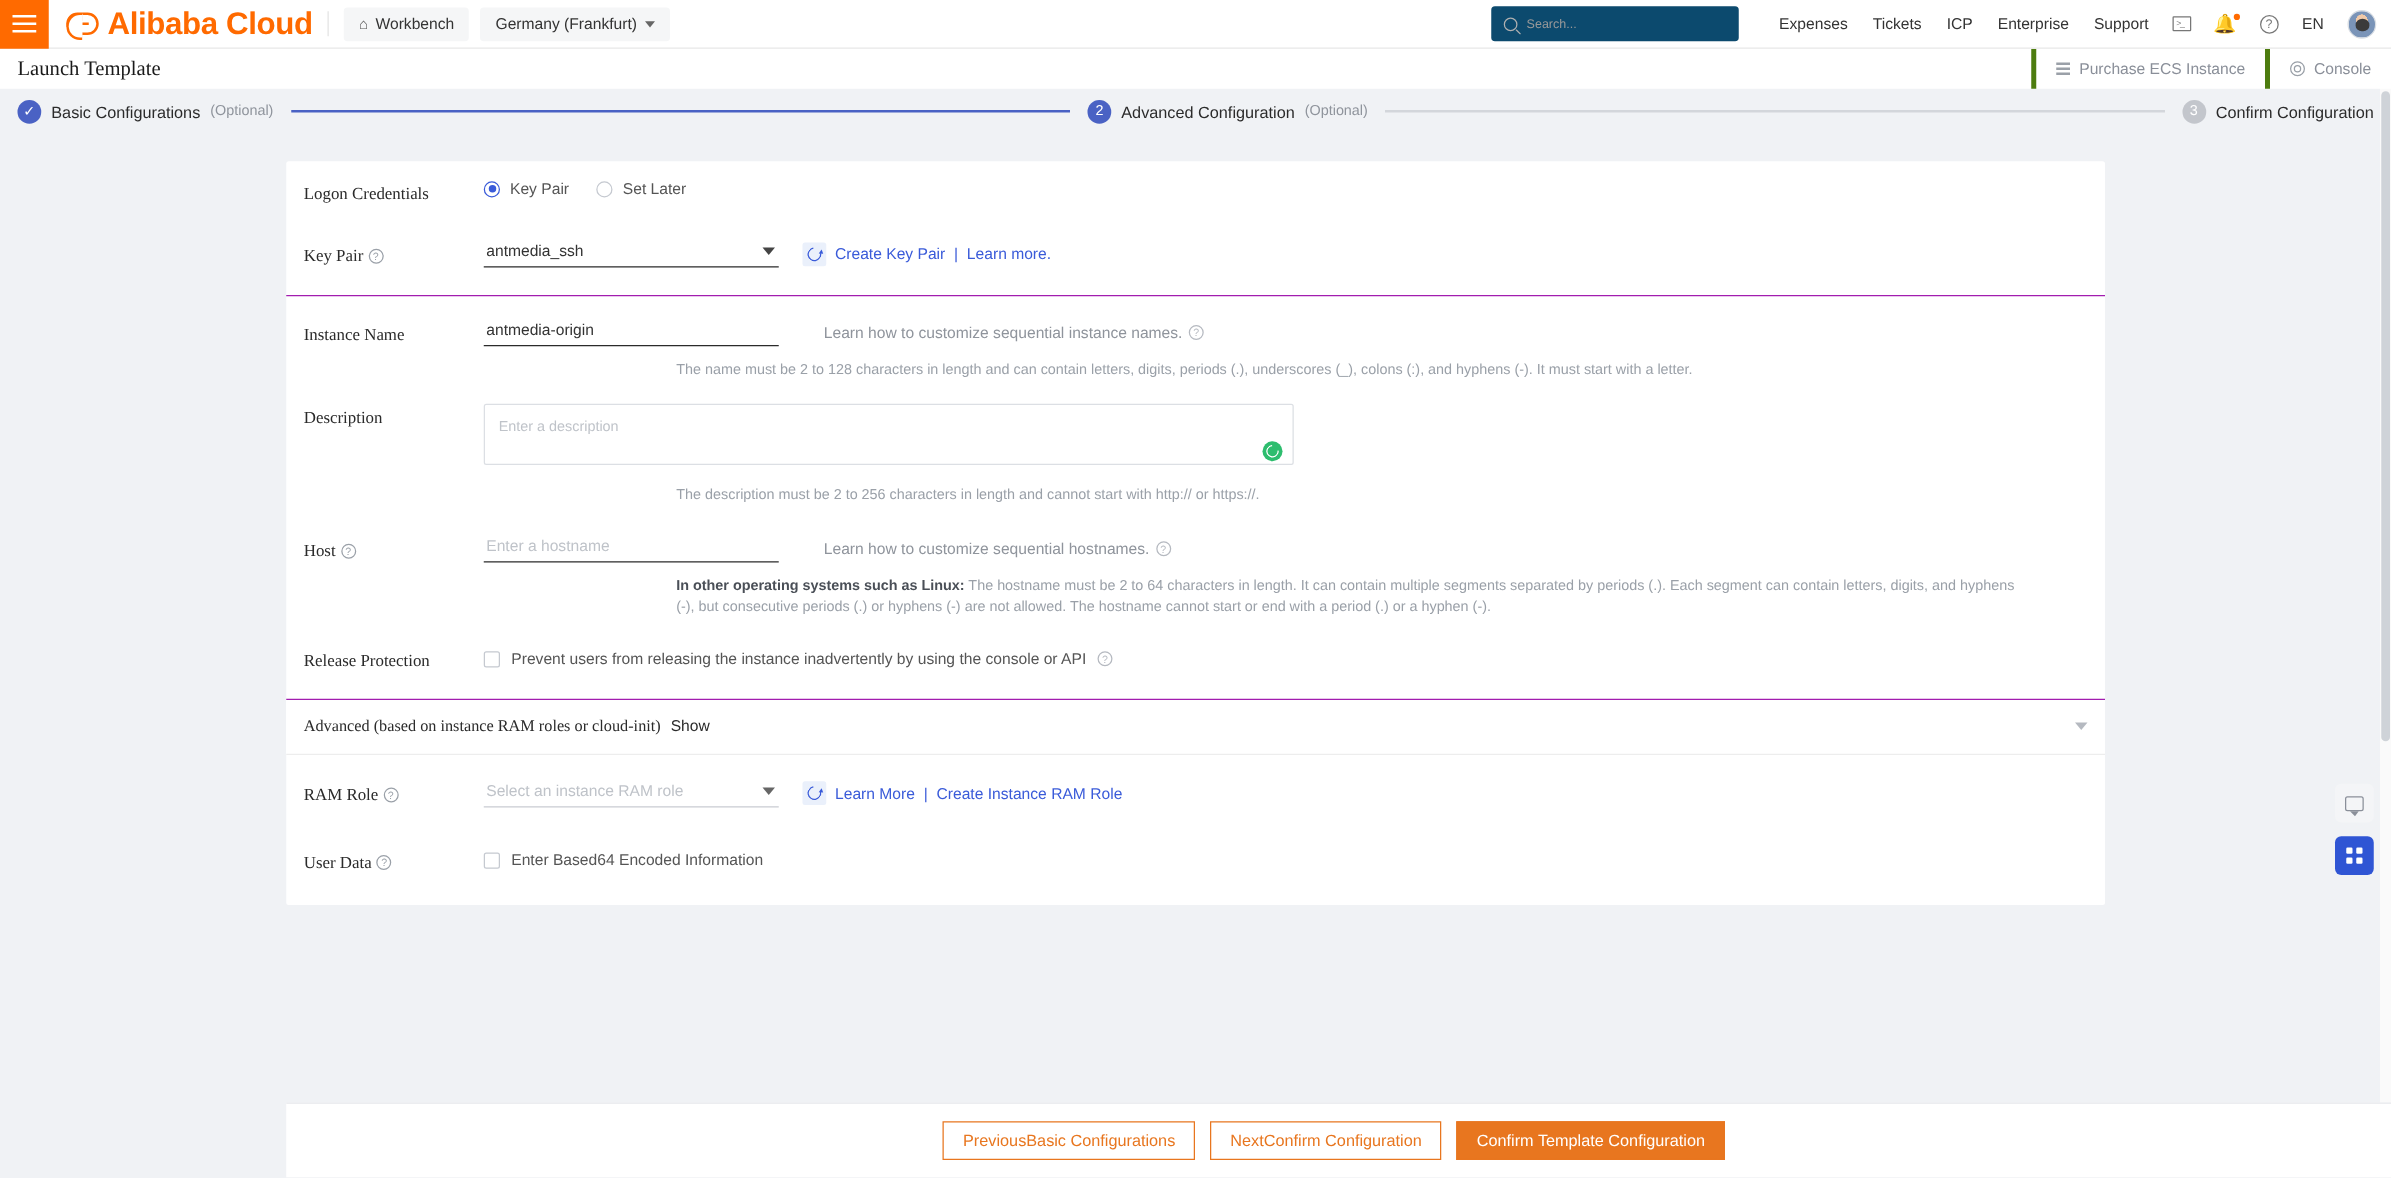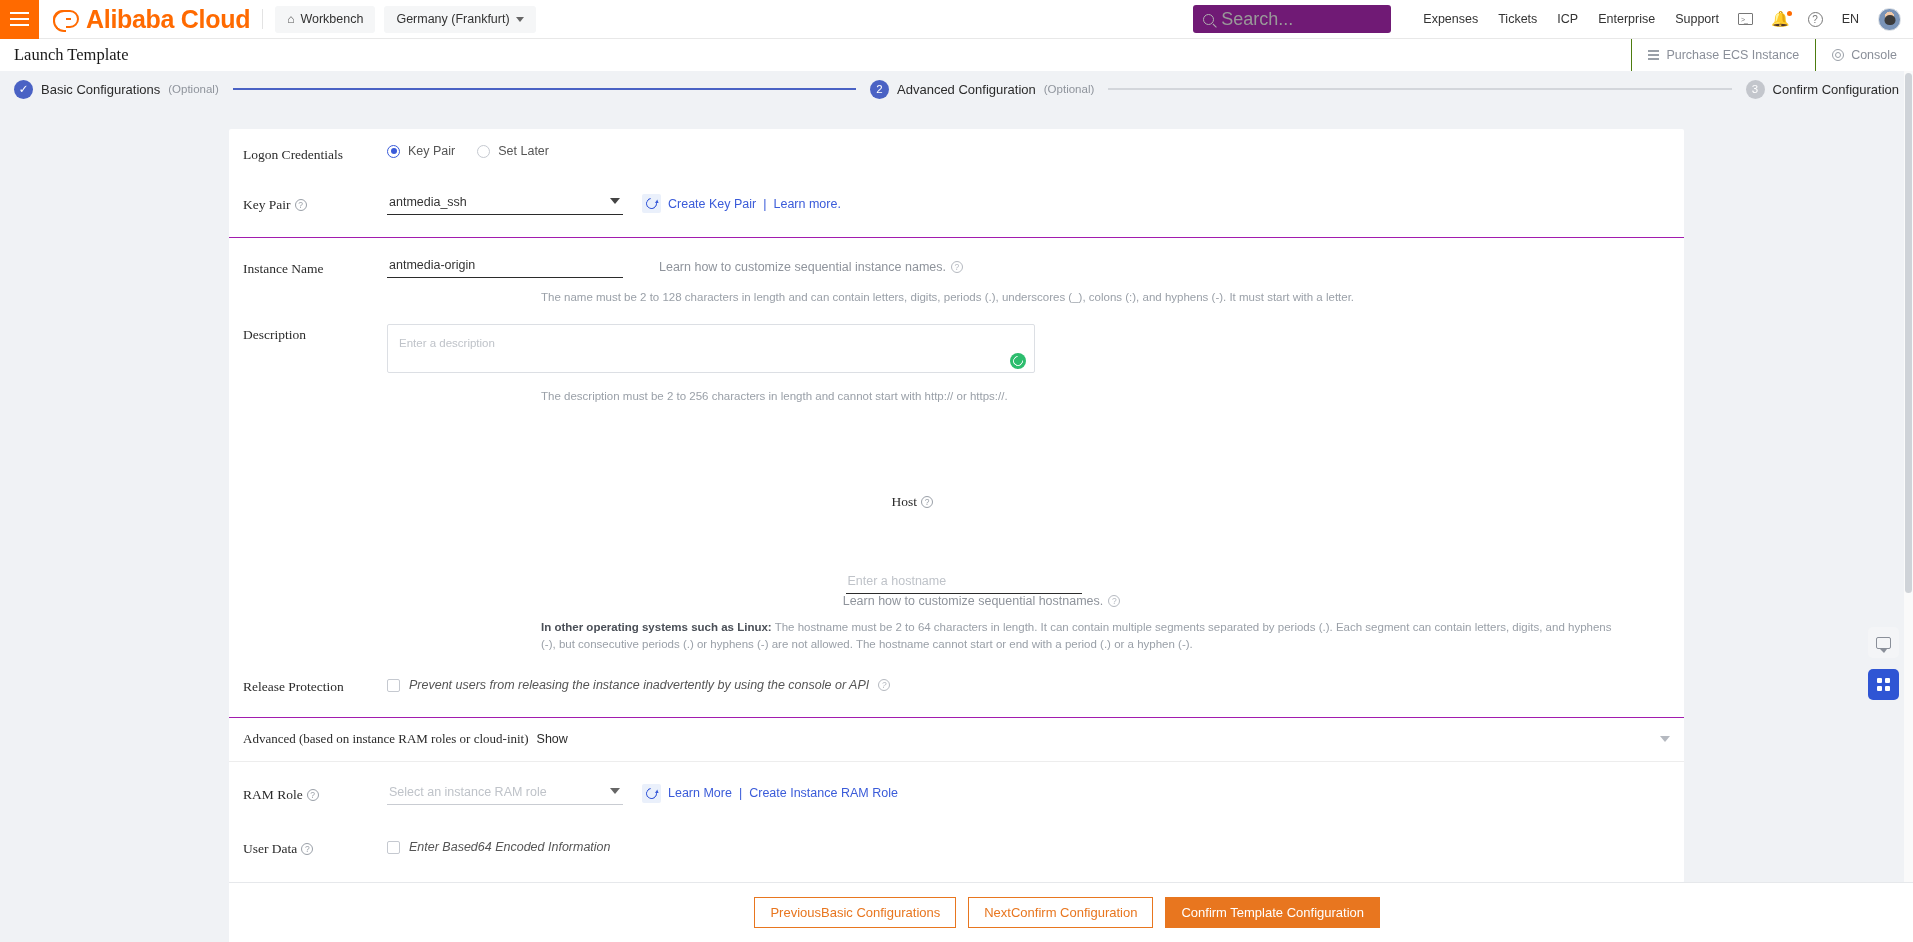--- a/index.html
+++ b/index.html
@@ -52,23 +52,23 @@
   .caret-down {
     width: 0; height: 0; border-left: 4px solid transparent; border-right: 4px solid transparent;
     border-top: 5px solid #666;
   }
   .home-icon { font-size: 12px; color: #555; }
 
   .topnav-right {
     margin-left: auto; display: flex; align-items: center; gap: 0; padding-right: 12px;
   }
   .search-box {
-    width: 198px; height: 28px; background: #701a75; border-radius: 3px;
+    width: 198px; height: 28px; background: #0c4a6e; border-radius: 3px;
     display: flex; align-items: center; gap: 7px; padding: 0 10px;
-    color: #999; font-size: 18px; cursor: text; margin-right: 22px;
+    color: #999; font-size: 10px; cursor: text; margin-right: 22px;
   }
   .search-glyph {
     width: 11px; height: 11px; border: 1.4px solid #b0b0b0; border-radius: 50%;
     position: relative; flex: 0 0 auto;
   }
   .search-glyph::after {
     content: ""; position: absolute; right: -4px; bottom: -3px;
     width: 5px; height: 1.4px; background: #b0b0b0; transform: rotate(45deg);
   }
   .nav-link {
@@ -107,21 +107,21 @@
     height: 32px; background: #fff; display: flex; align-items: center;
     position: relative; z-index: 15;
   }
   .page-title {
     font-family: "Liberation Serif", serif;
     font-size: 16.5px; color: #1a1a1a; margin-left: 14px; font-weight: normal;
   }
   .titlebar-right { margin-left: auto; display: flex; align-items: stretch; height: 32px; }
   .title-action {
     display: flex; align-items: center; gap: 7px; padding: 0 16px;
-    font-size: 12.5px; color: #8a8f99; cursor: pointer; border-left: 1px solid #4d7c0f;
+    font-size: 12.5px; color: #8a8f99; cursor: pointer; border-left: 4px solid #4d7c0f;
     white-space: nowrap;
   }
   .stack-icon { display: flex; flex-direction: column; gap: 1.6px; }
   .stack-icon i { display: block; width: 11px; height: 2px; background: #9aa0a8; }
   .gear-icon {
     width: 12px; height: 12px; border: 1.4px solid #9aa0a8; border-radius: 50%;
     position: relative;
   }
   .gear-icon::after {
     content: ""; position: absolute; left: 50%; top: 50%; transform: translate(-50%,-50%);
@@ -231,21 +231,21 @@
     justify-content: center; cursor: pointer;
   }
   .ta-badge::after {
     content: ""; width: 8px; height: 8px; border: 1.5px solid #fff; border-radius: 50%;
     border-top-color: transparent; transform: rotate(40deg);
   }
   .code-line { white-space: pre; }
   .sp { border-bottom: 2px dotted #e05c5c; padding-bottom: 1px; }
 
   
-  .cb-row { display: flex; align-items: center; gap: 9px; font-style: italic; }
+  .cb-row { display: flex; align-items: center; gap: 9px; }
   .cb {
     width: 13px; height: 13px; border: 1px solid #c5c9d0; border-radius: 2px;
     background: #fff; cursor: pointer; flex: 0 0 auto;
   }
   .cb-label { font-size: 12.5px; color: #555; }
 
   
   .adv-strip {
     display: flex; align-items: center; padding: 0 14px; height: 44px;
     border-bottom: 1px solid #ededed; background: #fff;
@@ -441,21 +441,21 @@
 
       <div class="row" style="padding-left:14px; margin-top:18px;">
         <div class="lbl">Description</div>
         <div class="ta-wrap">
           <textarea class="ta" style="width: 648px; height: 49px;" placeholder="Enter a description"></textarea>
           <span class="ta-badge"></span>
         </div>
       </div>
       <div class="hint" style="margin:11px 0 0 312px;">The description must be 2 to 256 characters in length and cannot start with http:// or https://.</div>
 
-      <div class="row" style="padding-left:14px; margin-top:24px; align-items:center;flex-direction:column;">
+      <div class="row" style="padding-left:14px; margin-top:24px; align-items:center;">
         <div class="lbl">
           <span>Host</span>
           <span class="q-mark">?</span>
         </div>
         <input class="uline" placeholder="Enter a hostname" style="">
         <div class="side-note" style="margin-left:36px;">
           <span>Learn how to customize sequential hostnames.</span>
           <span class="q-mark plain">?</span>
         </div>
       </div>

